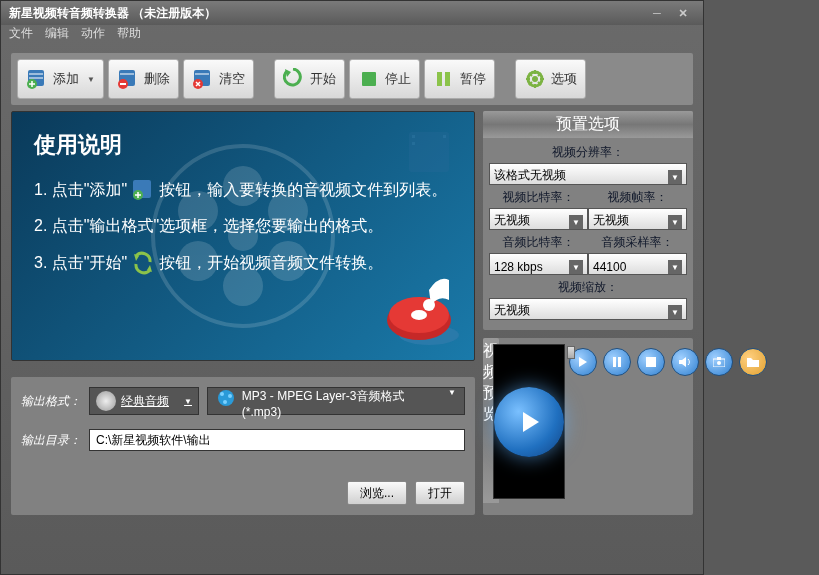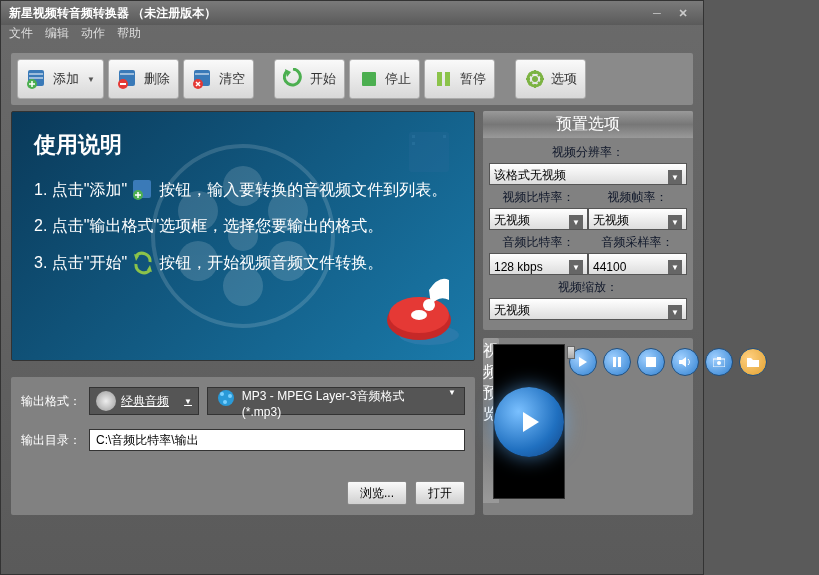--- a/index.html
+++ b/index.html
@@ -20,21 +20,21 @@
 .banner { height: 250px; background: linear-gradient(135deg, #0a3a5a, #1a7aaa); border: 1px solid #333; border-radius: 2px; position: relative; overflow: hidden; padding: 18px 22px; color: #fff; }
 .banner h2 { font-size: 22px; margin-bottom: 18px; font-weight: bold; }
 .banner .step { font-size: 16px; margin: 14px 0; display: flex; align-items: center; gap: 4px; }
 .banner .inline-icon { display: inline-flex; width: 24px; height: 24px; align-items: center; justify-content: center; }
 .banner .deco { position: absolute; right: 10px; bottom: 10px; }
 .banner .reel { position: absolute; top: 50%; left: 50%; transform: translate(-50%, -50%); opacity: 0.15; }
 .banner .filmstrip { position: absolute; right: 20px; top: 15px; opacity: 0.3; }
 .filearea { flex: 1; background: #818181; border-radius: 2px; }
 .bottombox { background: #818181; border-radius: 2px; padding: 10px; display: flex; flex-direction: column; gap: 14px; }
 .row { display: flex; align-items: center; gap: 8px; font-size: 12px; color: #fff; }
-.row .lbl { width: 60px; }
+.row .lbl { width: 60px; font-style: italic; }
 .fmtsel { background: #555; color: #fff; height: 28px; display: flex; align-items: center; padding: 0 6px; border: 1px solid #333; gap: 5px; text-decoration: underline; }
 .fmtsel .ci { width: 20px; height: 20px; border-radius: 50%; background: radial-gradient(#eee, #999); }
 .fmtmain { flex: 1; background: #555; color: #fff; height: 28px; display: flex; padding: 0 8px; border: 1px solid #333; gap: 6px; }
 .pathinput { flex: 1; height: 22px; background: #fff; border: 1px solid #333; padding: 0 6px; font-size: 12px; color: #000; display: flex; align-items: center; }
 .smbtn { height: 24px; padding: 0 12px; background: linear-gradient(#fafafa, #d0d0d0); border: 1px solid #888; border-radius: 2px; font-size: 12px; cursor: pointer; margin-top: 16px; }
 .rightcol { width: 210px; display: flex; flex-direction: column; gap: 8px; }
 .panel { background: #818181; border-radius: 2px; padding: 6px; }
 .panel-title { text-align: center; color: #fff; font-size: 16px; background: linear-gradient(#999, #777, #999); margin: -6px -6px 6px -6px; padding: 3px 0; border-radius: 2px 2px 0 0; }
 .field { margin-bottom: 4px; }
 .field-lbl { color: #0f172a; font-size: 12px; margin-bottom: 2px; text-align: center; }
@@ -212,21 +212,21 @@
                 <circle cx="14" cy="8" r="2" fill="#7ad0ff"></circle>
                 <circle cx="9" cy="14" r="2" fill="#7ad0ff"></circle>
               </svg>
             <span>MP3 - MPEG Layer-3音频格式(*.mp3)</span>
             <span style="font-size:8px;margin-left:auto">▼</span>
           </div>
         </div>
         <div class="row">
           <span class="lbl">输出目录：</span>
           <div class="pathinput">
-              <span>C:\音频比特率\输出</span>
+              <span>C:\新星视频软件\输出</span>
             </div>
         </div>
         <div class="row" style="justify-content:flex-end">
           <button class="smbtn">浏览...</button>
           <button class="smbtn">打开</button>
         </div>
       </div>
     </div>
 
     <div class="rightcol">

